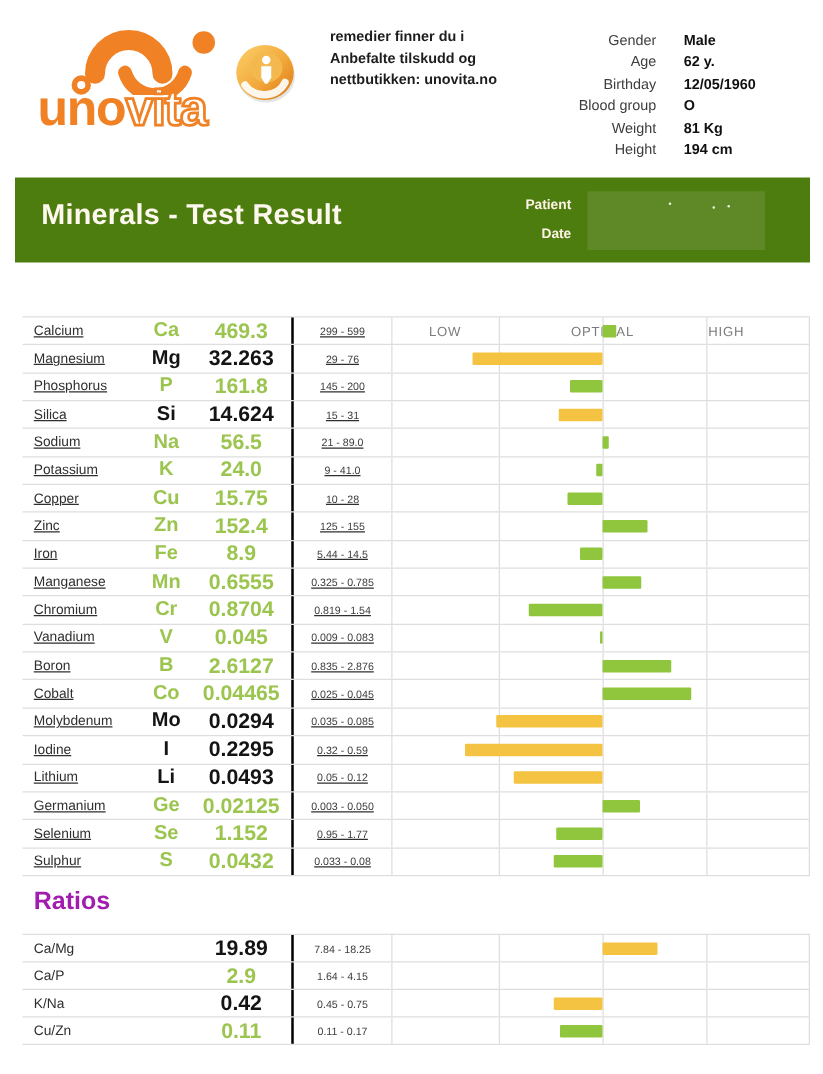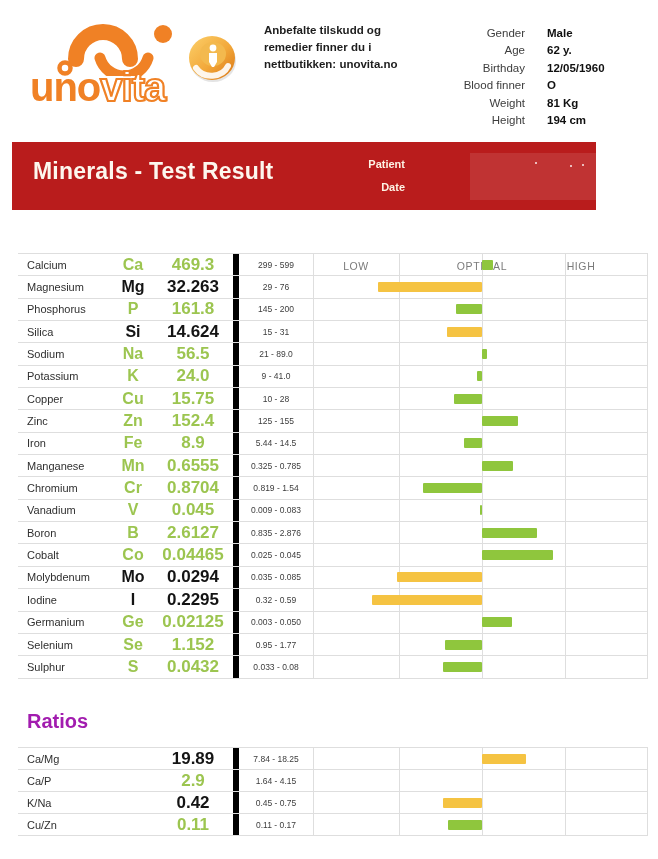--- a/index.html
+++ b/index.html
@@ -14,21 +14,21 @@
   .wordmark .vita{color:#fff;-webkit-text-stroke:2.2px #f08125;text-shadow:0 0 1px #f08125;}
   .badge{position:absolute;left:186px;top:34px;}
   .promo{position:absolute;left:264px;top:22px;font-size:11.5px;font-weight:700;
          color:#1d1d1d;line-height:17px;}
   .pinfo{position:absolute;left:400px;top:25px;width:245px;font-size:11.5px;line-height:17.4px;}
   .pinfo-row{display:flex;}
   .pinfo-label{width:125px;text-align:right;color:#3d3d3d;}
   .pinfo-value{margin-left:22px;font-weight:700;color:#101010;}
 
   
-  .banner{position:absolute;left:12px;top:142px;width:584px;height:68px;background:#b91c1c;}
+  .banner{position:absolute;left:12px;top:142px;width:636px;height:68px;background:#4d7c0f;}
   .banner h1{position:absolute;left:21px;top:16px;margin:0;font-size:23px;font-weight:700;
              color:#fdf7ee;letter-spacing:0.2px;}
   .blabel{position:absolute;right:191px;font-size:11px;font-weight:700;color:#fdf2e4;}
   .blabel.patient{top:16px;}
   .blabel.date{top:39px;}
   .redaction{position:absolute;left:458px;top:11px;width:142px;height:47px;
              background:rgba(255,255,255,0.10);}
   .redaction i{position:absolute;width:2px;height:2px;background:#fff;border-radius:50%;opacity:.9;}
   .redaction i.s1{left:65px;top:9px;}
   .redaction i.s2{left:100px;top:12px;}
@@ -39,29 +39,29 @@
                color:#7b7b7b;letter-spacing:0.6px;margin-top:31px;}
   .scale-label.low{left:356px;}
   .scale-label.optimal{left:482px;}
   .scale-label.high{left:581px;}
 
   
   .tbl{position:absolute;left:18px;width:630px;border-top:1px solid #dedede;}
   .tbl.minerals{top:253px;}
   .tbl.ratios{top:747px;}
   .trow{display:flex;box-sizing:border-box;border-bottom:1px solid #dedede;}
-  .minerals .trow{height:22.35px;}
+  .minerals .trow{height:22.35px;text-decoration:underline;}
   .ratios .trow{height:22px;}
   .c-name{position:relative;width:215px;display:flex;align-items:center;}
   .nm{padding-left:9px;font-size:11px;color:#2f2f2f;}
   .sym{position:absolute;left:95px;width:40px;text-align:center;font-size:16px;font-weight:700;}
   .val{position:absolute;left:135px;width:80px;text-align:center;font-size:17px;font-weight:700;}
   .ok{color:#9cc550;}
   .out{color:#141414;}
-  .c-range{box-sizing:border-box;width:80px;border-left:6px solid #000000;display:flex;
+  .c-range{box-sizing:border-box;width:80px;border-left:2px solid #000000;display:flex;
            align-items:center;justify-content:center;font-size:8.5px;color:#3c3c3c;}
   .c-chart{box-sizing:border-box;position:relative;flex:1;border-left:1px solid #dedede;
            border-right:1px solid #dedede;}
   .gl{position:absolute;top:0;bottom:0;width:1px;background:#dedede;}
   .gl1{left:25.4%;} .gl2{left:50.4%;} .gl3{left:75.5%;}
   .bar{position:absolute;top:50%;transform:translateY(-50%);height:10px;border-radius:1px;}
 
   .ratios-title{position:absolute;left:27px;top:710px;margin:0;font-size:20px;font-weight:700;
                 color:#a21caf;}
 </style>
@@ -88,43 +88,43 @@
     </defs>
     <ellipse cx="27" cy="27" rx="23" ry="21" fill="#c9c9c9" opacity="0.5"></ellipse>
     <ellipse cx="26" cy="24" rx="23" ry="22" fill="url(#gold)"></ellipse>
     <path d="M10 34 A18 16 0 0 0 42 32" fill="none" stroke="#fff" stroke-width="6" stroke-linecap="round" opacity="0.9"></path>
     <ellipse cx="27" cy="20" rx="13" ry="12" fill="#f3b94e"></ellipse>
     <circle cx="27" cy="14" r="3.4" fill="#fff"></circle>
     <path d="M23 19 h8 v9 l-3 5 h-2 l-3 -5 z" fill="#fff"></path>
   </svg>
 
   <div class="promo">
+    <div>remedier finner du i</div>
     <div>Anbefalte tilskudd og</div>
-    <div>remedier finner du i</div>
     <div>nettbutikken: unovita.no</div>
   </div>
 
   <div class="pinfo" id="pinfo">
   <div class="pinfo-row">
     <span class="pinfo-label">Gender</span>
     <span class="pinfo-value">Male</span>
   </div>
 
   <div class="pinfo-row">
     <span class="pinfo-label">Age</span>
     <span class="pinfo-value">62 y.</span>
   </div>
 
   <div class="pinfo-row">
     <span class="pinfo-label">Birthday</span>
     <span class="pinfo-value">12/05/1960</span>
   </div>
 
   <div class="pinfo-row">
-    <span class="pinfo-label">Blood finner</span>
+    <span class="pinfo-label">Blood group</span>
     <span class="pinfo-value">O</span>
   </div>
 
   <div class="pinfo-row">
     <span class="pinfo-label">Weight</span>
     <span class="pinfo-value">81 Kg</span>
   </div>
 
   <div class="pinfo-row">
     <span class="pinfo-label">Height</span>
@@ -381,20 +381,34 @@
     </div>
     <div class="c-range">0.32 - 0.59</div>
     <div class="c-chart">
       <i class="gl gl1"></i>
       <i class="gl gl2"></i>
       <i class="gl gl3"></i>
       <span class="bar" style="left: 17.5%; width: 32.9%; background: rgb(245, 195, 66);"></span>
     </div>
   </div>
 
+  <div class="trow">
+    <div class="c-name">
+      <span class="nm">Lithium</span>
+      <span class="sym out">Li</span>
+      <span class="val out">0.0493</span>
+    </div>
+    <div class="c-range">0.05 - 0.12</div>
+    <div class="c-chart">
+      <i class="gl gl1"></i>
+      <i class="gl gl2"></i>
+      <i class="gl gl3"></i>
+      <span class="bar" style="left: 29.1%; width: 21.3%; background: rgb(245, 195, 66);"></span>
+    </div>
+  </div>
 
   <div class="trow">
     <div class="c-name">
       <span class="nm">Germanium</span>
       <span class="sym ok">Ge</span>
       <span class="val ok">0.02125</span>
     </div>
     <div class="c-range">0.003 - 0.050</div>
     <div class="c-chart">
       <i class="gl gl1"></i>

